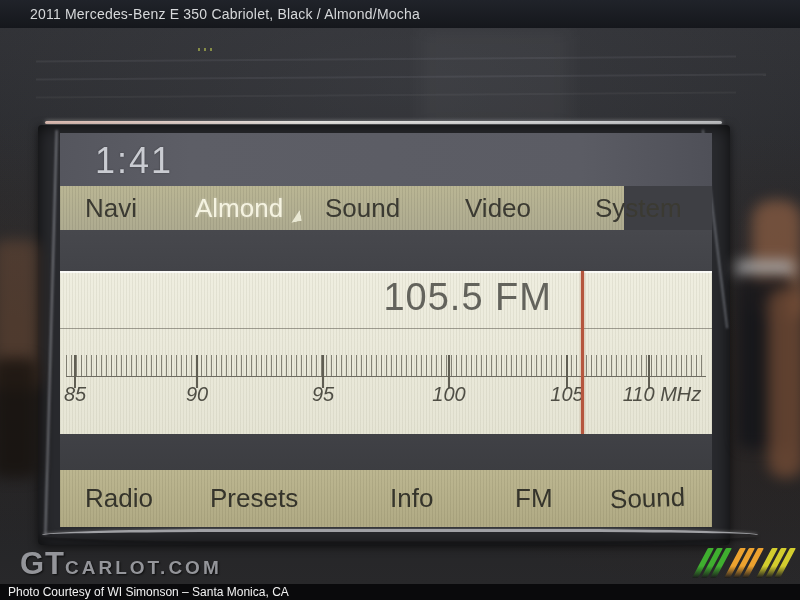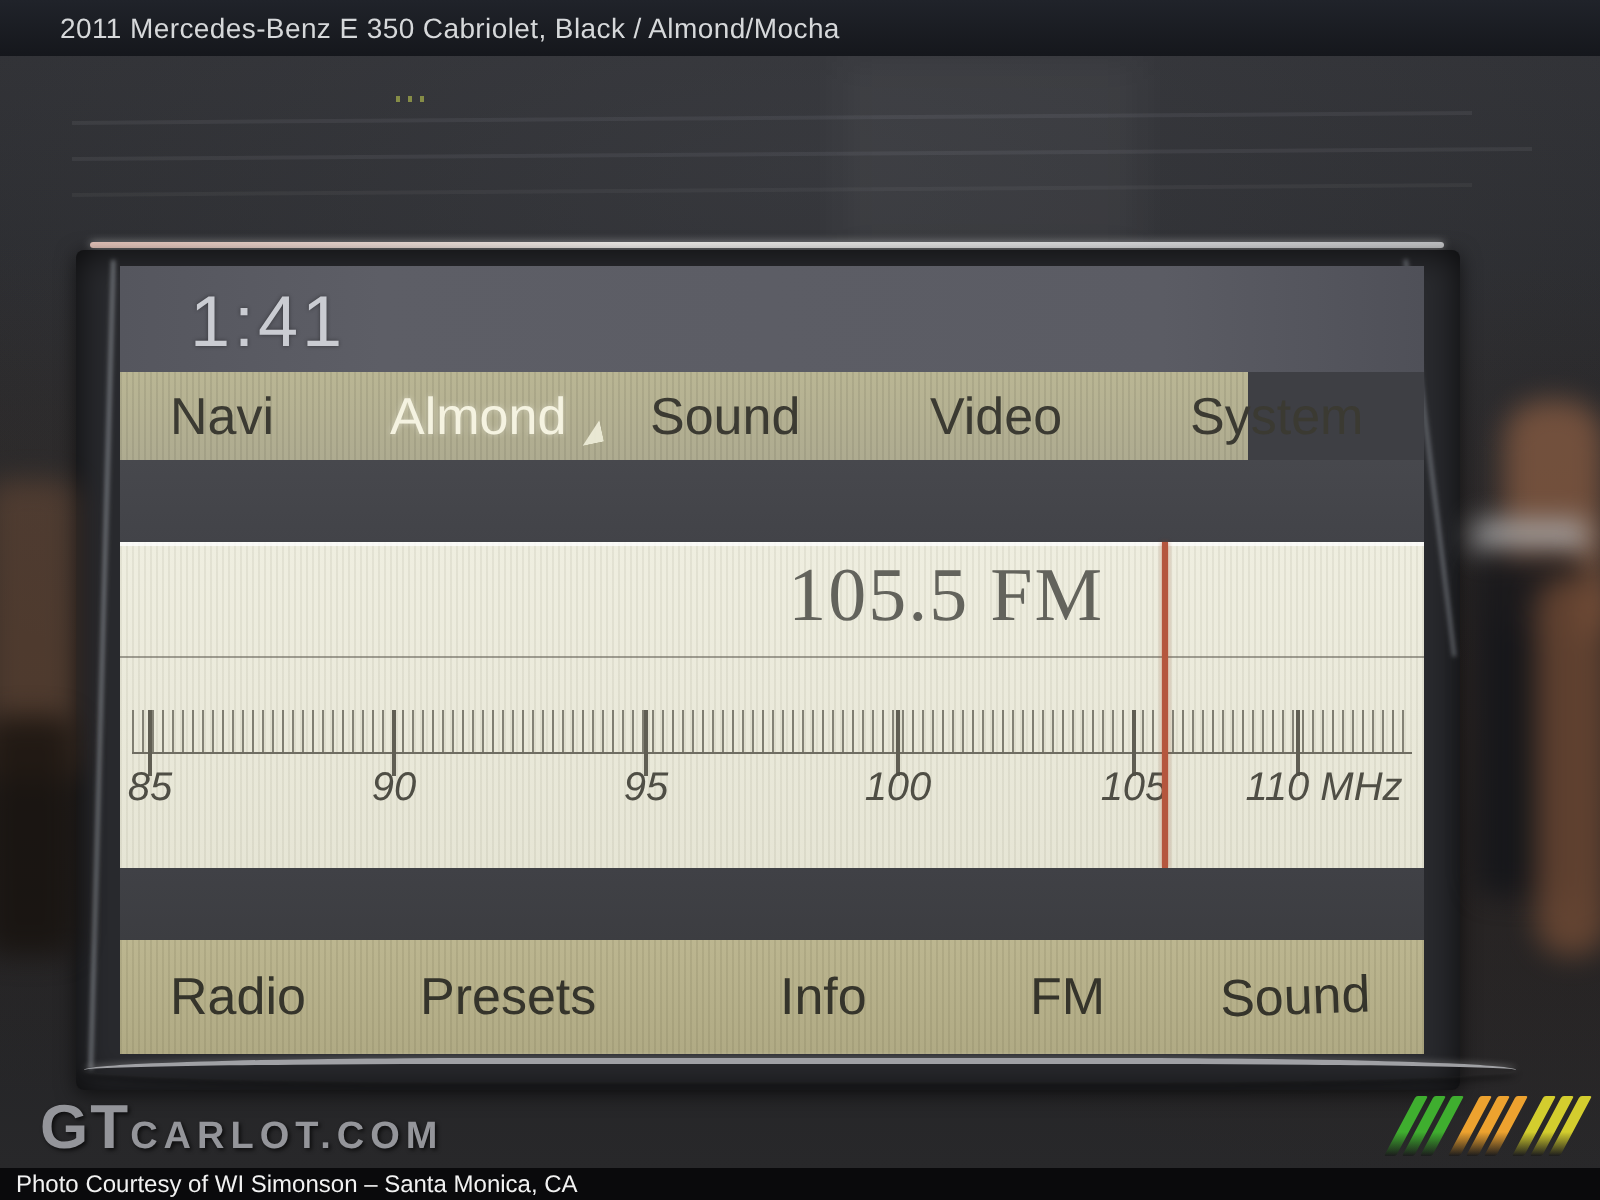--- a/index.html
+++ b/index.html
@@ -48,21 +48,21 @@
   .wedge{width:11px;height:11px;margin-left:7px;margin-top:16px;background:#efeeda;opacity:.9;
     clip-path:polygon(100% 0,100% 100%,0 100%);transform:rotate(-12deg);}
 
   .gap-band{position:absolute;left:0;top:97px;width:652px;height:41px;background:linear-gradient(#47484d,#424348);}
 
   .radio-panel{position:absolute;left:0;top:138px;width:652px;height:163px;
     background:
       repeating-linear-gradient(90deg,rgba(120,118,95,.10) 0 1px,rgba(255,255,255,0) 1px 3px),
       linear-gradient(#efeee0,#e6e5d5);}
   .panel-topline{position:absolute;left:0;top:0;width:652px;height:2px;background:rgba(255,255,255,.75);}
-  .freq-readout{position:absolute;right:160px;top:5px;font-size:38px;color:#63635c;letter-spacing:1px;font-family:Liberation Serif, serif;}
+  .freq-readout{position:absolute;right:160px;top:5px;font-size:38px;color:#63635c;letter-spacing:1px;}
   .sep-line{position:absolute;left:0;top:57px;width:652px;height:1px;background:rgba(92,90,80,.55);}
   .tick-strip{position:absolute;left:6px;top:84px;width:640px;height:22px;
     background:repeating-linear-gradient(90deg,rgba(88,86,75,.7) 0 1px,rgba(0,0,0,0) 1px 5px);}
   .tick-base{position:absolute;left:6px;top:105px;width:640px;height:1px;background:#6f6d62;}
   .mtick{position:absolute;top:84px;width:2px;height:33px;background:#605e53;}
   .mt0{left:14px}.mt1{left:136px}.mt2{left:262px}.mt3{left:388px}.mt4{left:506px}.mt5{left:588px}
   .flabel{position:absolute;top:112px;font-size:20px;font-style:italic;color:#4f4e45;transform:translateX(-50%);white-space:nowrap;}
   .fl0{left:15px}.fl1{left:137px}.fl2{left:263px}.fl3{left:389px}.fl4{left:507px}.fl5{left:602px}
   .needle{position:absolute;left:521px;top:0;width:3px;height:163px;background:#b5563e;box-shadow:0 0 2px rgba(160,60,30,.6);}
 

